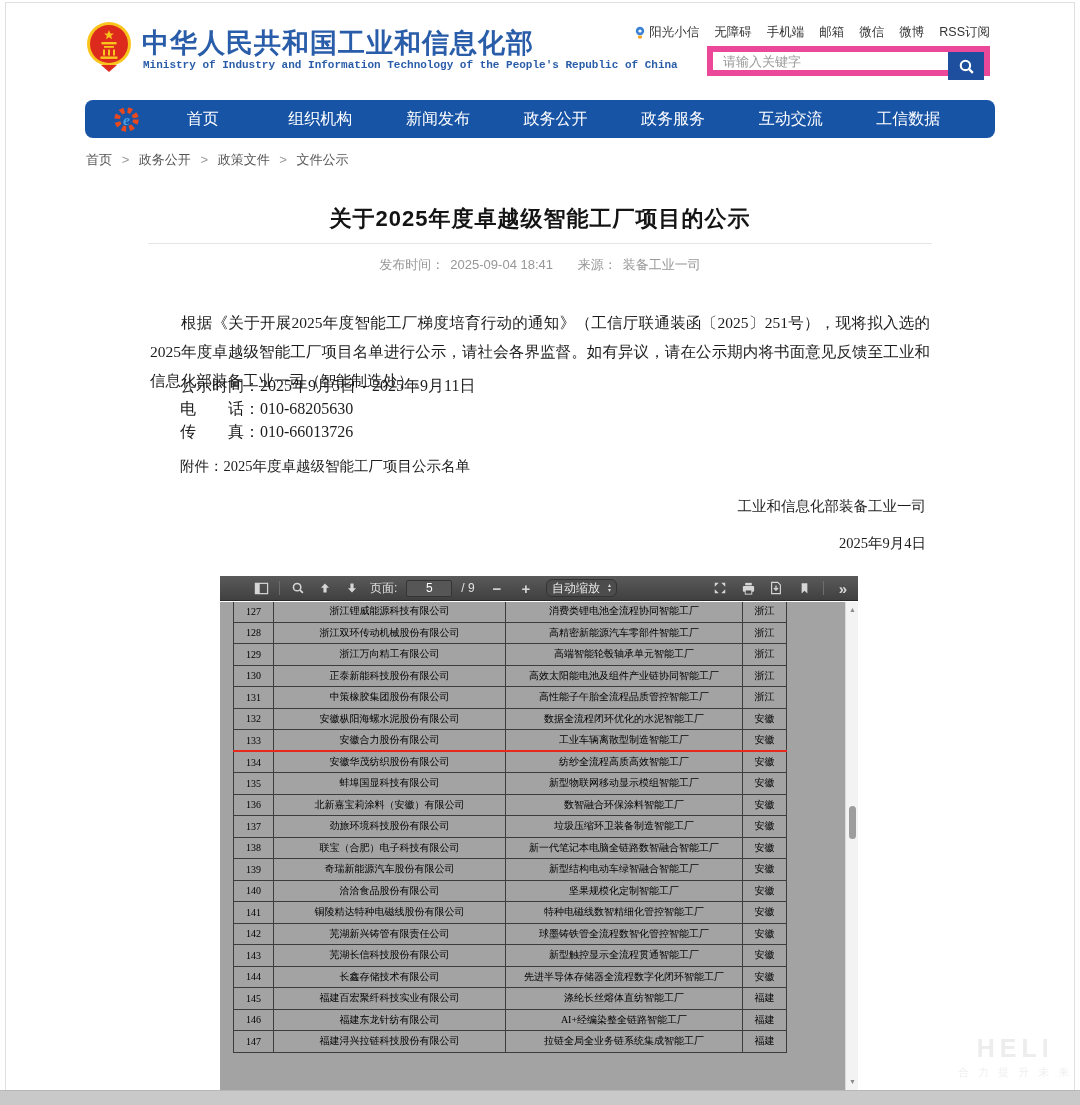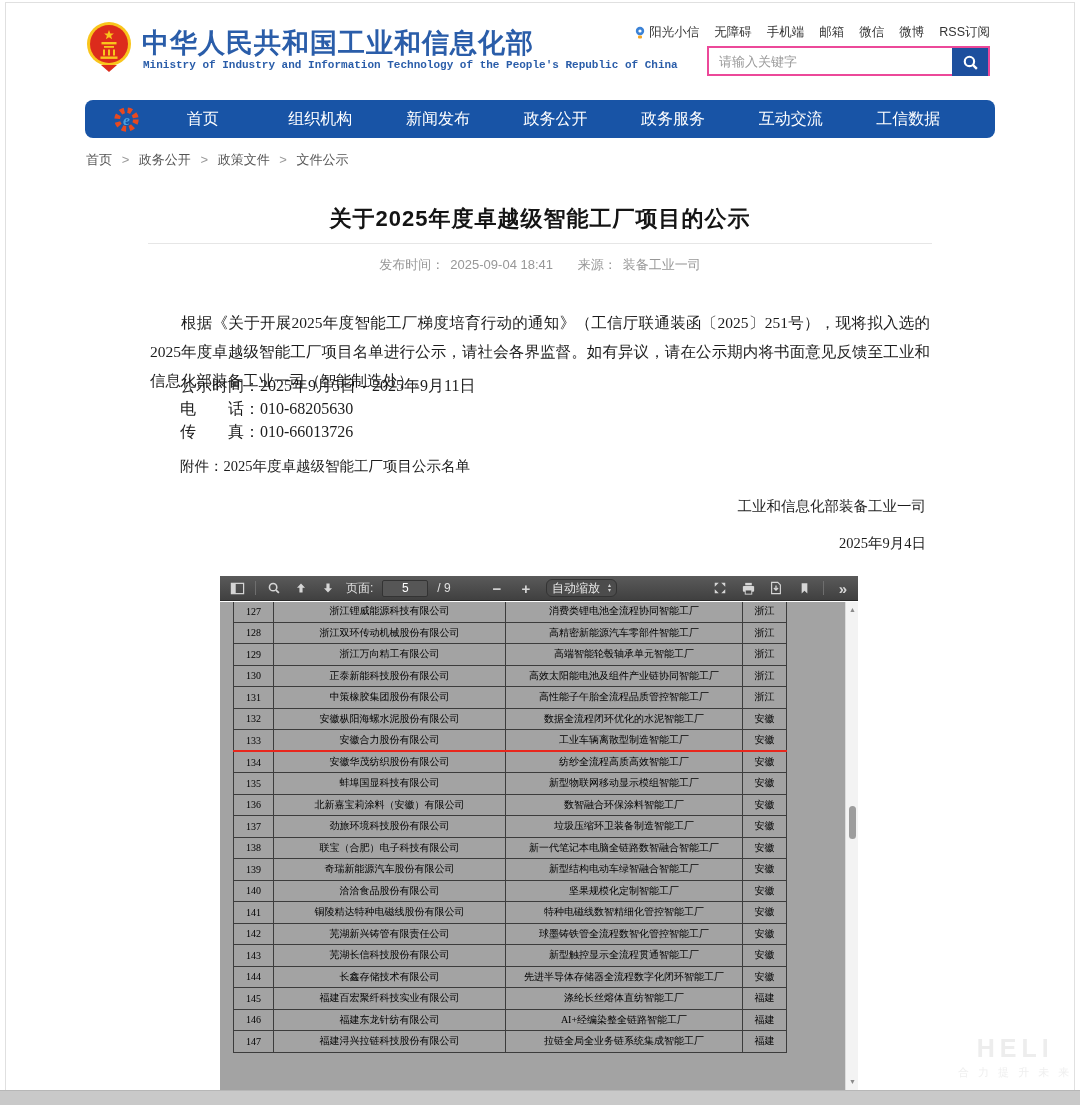--- a/index.html
+++ b/index.html
@@ -12,21 +12,21 @@
   
   .emblem { position:absolute; left:85px; top:20px; width:48px; height:54px; }
   .site-title { position:absolute; left:142px; top:25px; font-size:27px; font-weight:bold;
                 color:#2a5da9; letter-spacing:1px; white-space:nowrap; }
   .site-subtitle { position:absolute; left:143px; top:59px; font-size:11px; font-weight:bold;
                    color:#2a5da9; white-space:nowrap;font-family:Liberation Mono, monospace; }
   .quick-links { position:absolute; top:24px; right:90px; display:flex; align-items:center;
                  gap:15px; font-size:12.5px; color:#333; }
   .quick-links .ql { cursor:pointer; display:flex; align-items:center; gap:3px; }
   .search-bar { position:absolute; left:707px; top:46px; width:283px; height:30px;
-                display:flex; border:2px solid #ec4899; }
+                display:flex; border:6px solid #ec4899; }
   .search-input { flex:1; border:none; outline:none; padding:0 10px; font-size:13px; color:#555; }
   .search-input::placeholder { color:#9a9a9a; }
   .search-btn { width:36px; height:28px; background:#1d4f9e; border:none; cursor:pointer;
                 display:flex; align-items:center; justify-content:center; }
 
   
   .nav { position:absolute; left:85px; top:100px; width:910px; height:38px; background:#1854a6;
          border-radius:8px; display:flex; align-items:center; padding:0 28px; }
   .nav-logo { width:27px; height:27px; margin-right:4px; }
   .nav-item { flex:1; text-align:center; color:#ffffff; font-size:16px; cursor:pointer; white-space:nowrap; }
@@ -56,21 +56,21 @@
   .signature { position:absolute; left:540px; top:497px; width:386px; text-align:right;
                font-family:"Liberation Serif","DejaVu Serif",serif; font-size:14.5px; color:#1c1c1c; }
   .sig-date { position:absolute; left:540px; top:534px; width:386px; text-align:right;
               font-family:"Liberation Serif","DejaVu Serif",serif; font-size:14.5px; color:#1c1c1c; }
 
   
   .pdf-viewer { position:absolute; left:220px; top:576px; width:638px; height:514px;
                 background:#ffffff; }
   .pdf-toolbar { position:absolute; left:0; top:0; right:0; height:25px;
                  background:linear-gradient(#5a5a5a,#404040); border-bottom:1px solid #2a2a2a;
-                 display:flex; align-items:center; color:#d6d6d6; }
+                 display:flex; align-items:center; color:#d6d6d6;padding-left:24px; }
   .tb-left { display:flex; align-items:center; gap:9px; margin-left:8px; }
   .tb-center { position:absolute; left:268px; display:flex; align-items:center; gap:11px; }
   .tb-right { position:absolute; right:6px; display:flex; align-items:center; gap:10px; }
   .tb-btn { background:none; border:none; padding:0; width:18px; height:18px; cursor:pointer;
             display:flex; align-items:center; justify-content:center; }
   .tb-sep { width:1px; height:14px; background:#6e6e6e; }
   .tb-label { font-size:12px; color:#e0e0e0; }
   .tb-page-input { width:46px; height:17px; background:#565656; border:1px solid #333;
                    border-radius:2px; color:#ffffff; font-size:12px; text-align:center; outline:none; }
   .tb-total { font-size:12px; color:#e0e0e0; }

